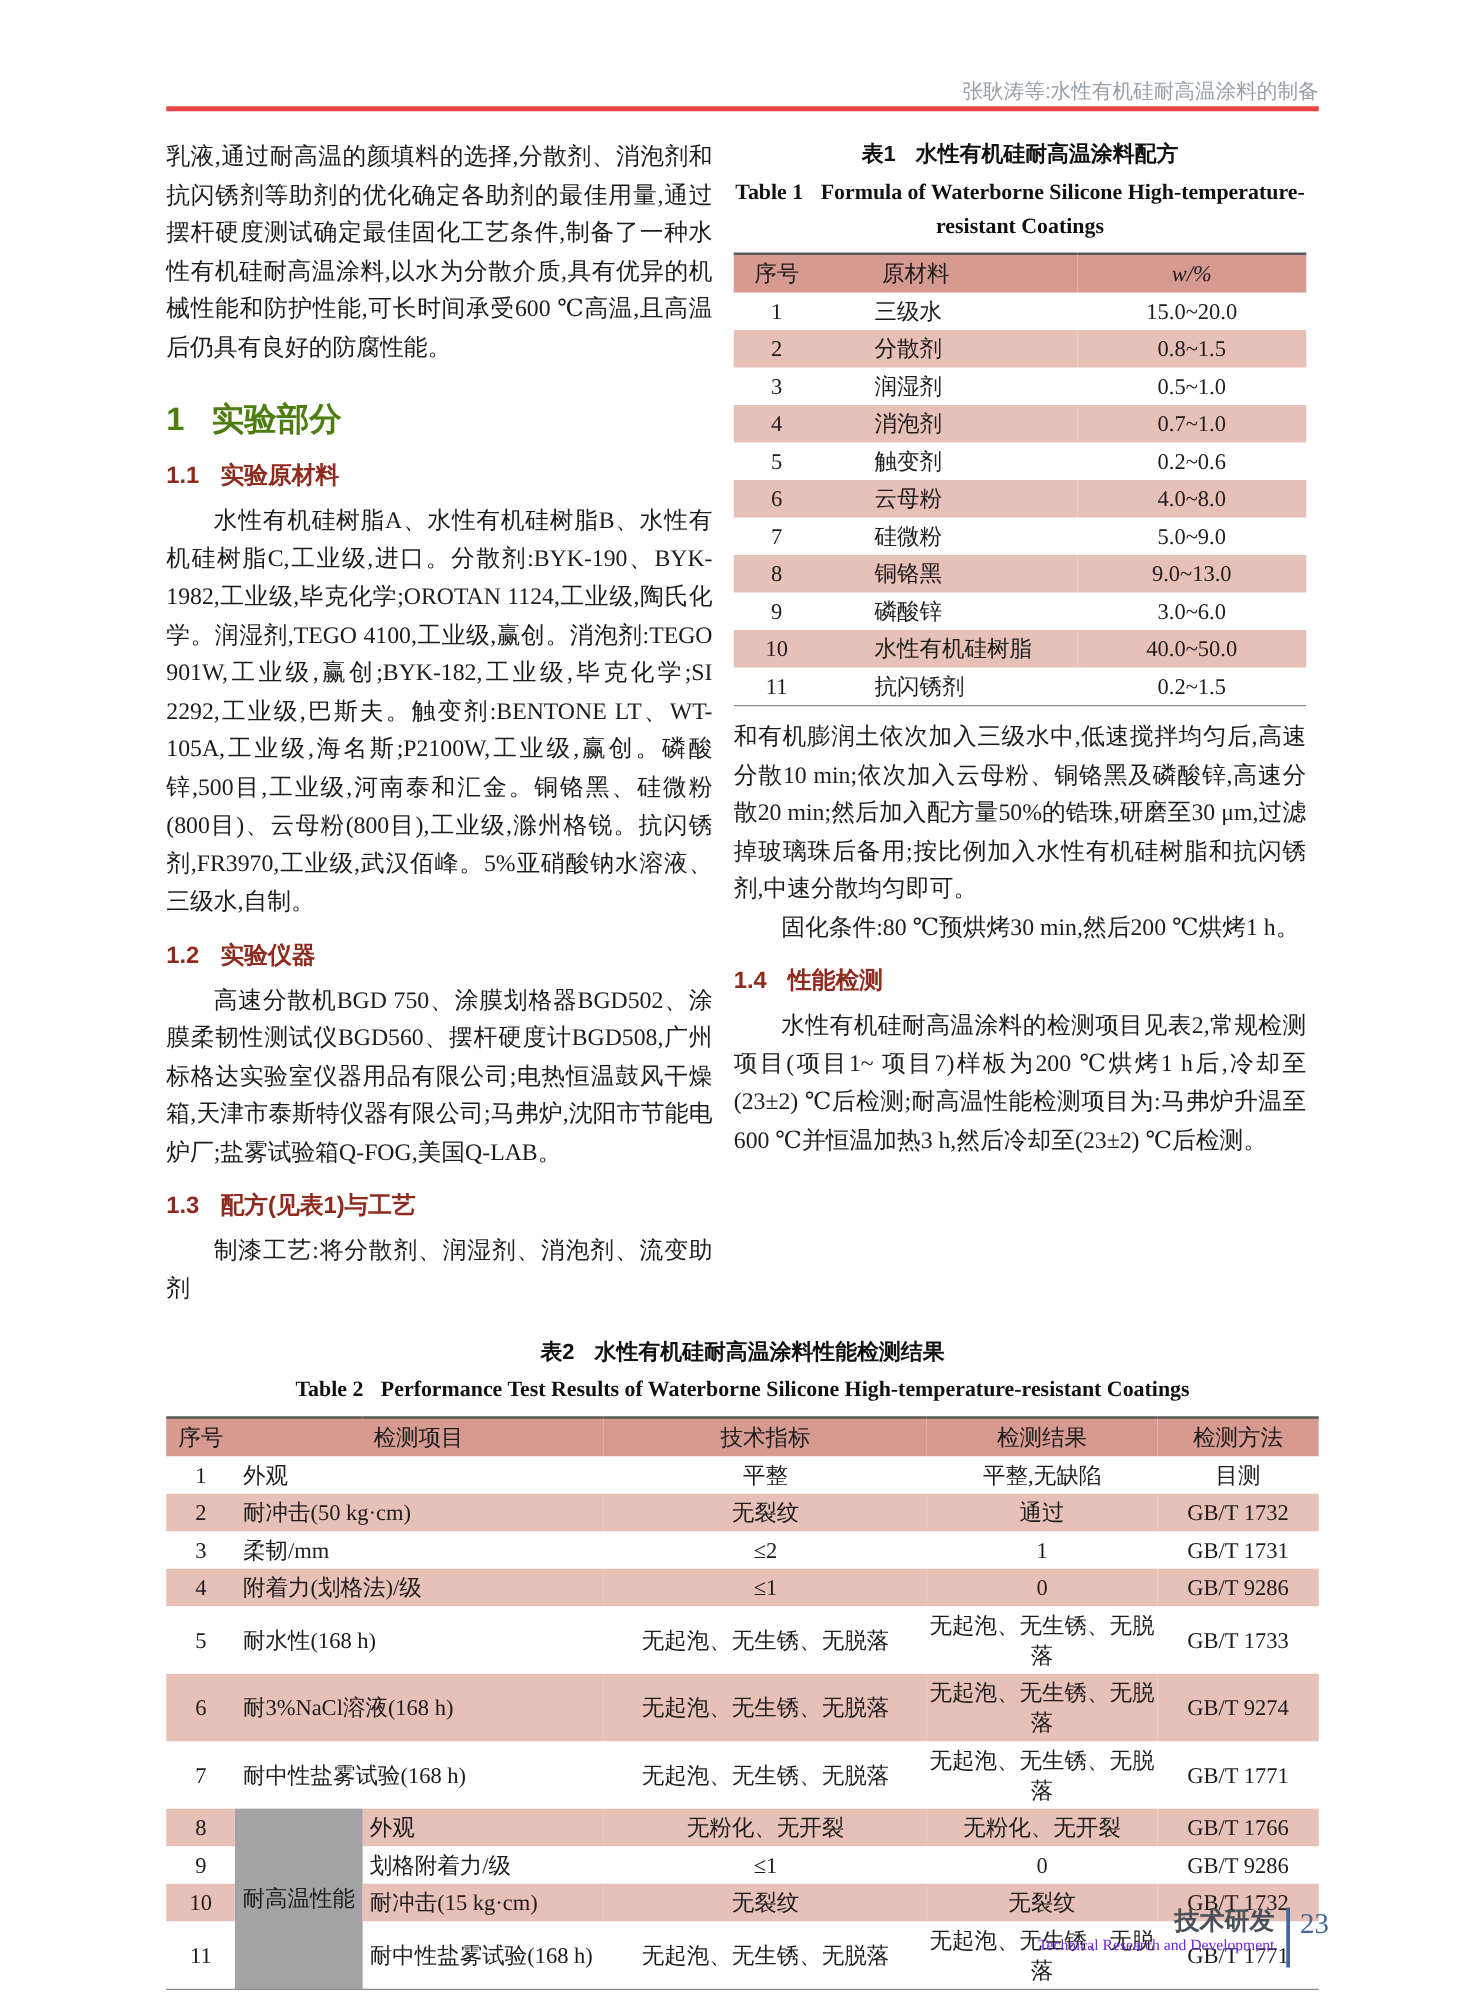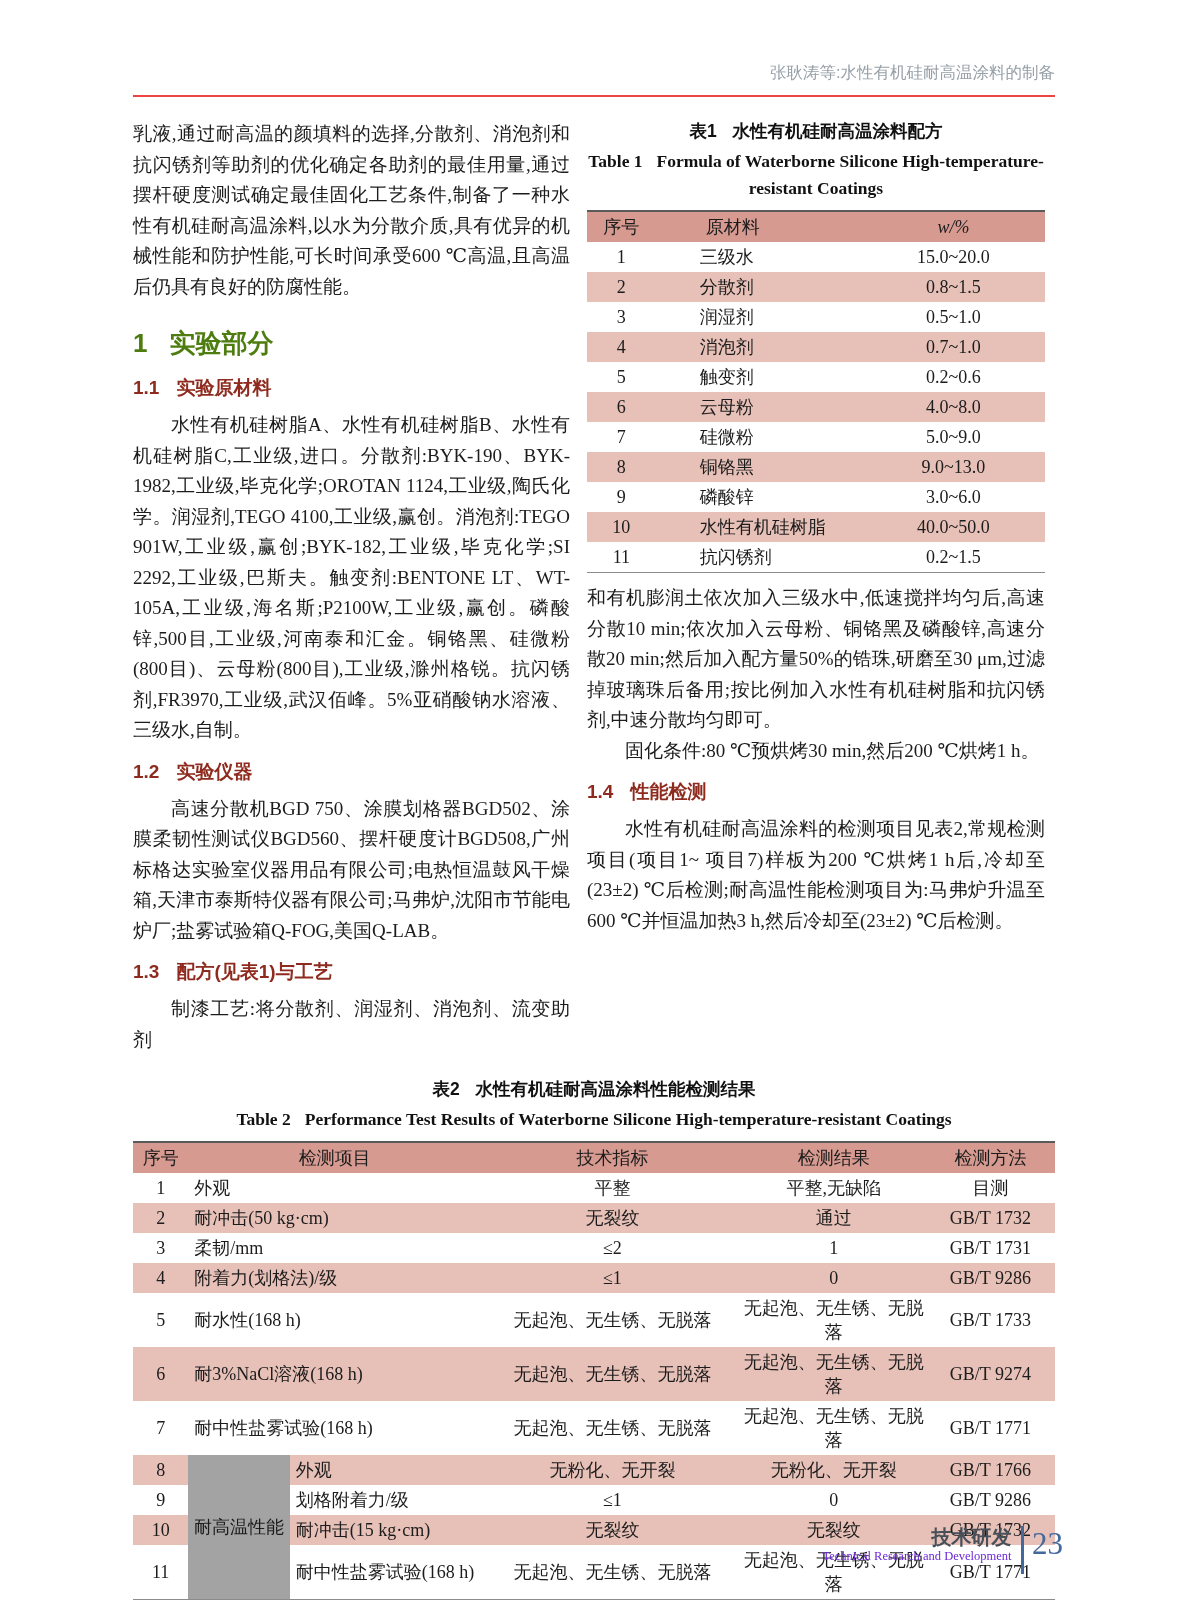--- a/index.html
+++ b/index.html
@@ -13,22 +13,22 @@
     font-family:"Liberation Serif","DejaVu Serif",serif;
     color:#1c1c1c;
     overflow:hidden;
   }
   
   .running-header {
     text-align:right;
     font-family:Liberation Sans, sans-serif;
     font-size:16.5px;
     color:#97a0a7;
-    padding-bottom:11px;
-    border-bottom:2px solid #ef4444;
+    padding-bottom:1px;
+    border-bottom:4px solid #ef4444;
   }
   
   .columns { display:flex; gap:17px; margin-top:22px; }
   .col-left  { width:437px; }
   .col-right { width:458px; }
   p.body {
     margin:0;
     font-size:19px;
     line-height:30.5px;
     text-align:justify;
@@ -122,21 +122,21 @@
     color:#6d28d9;
     line-height:16px;
   }
   .footer-bar {
     width:3.5px; height:48px;
     background:#44689c;
     margin-right:8px;
   }
   .footer-page {
     font-family:"Liberation Serif","DejaVu Serif",serif;
-    font-size:31px;
+    font-size:23px;
     color:#44689c;
   }
 </style>
 </head>
 <body>
 
 <div class="page">
 
   <div class="running-header">张耿涛等:水性有机硅耐高温涂料的制备</div>
 

